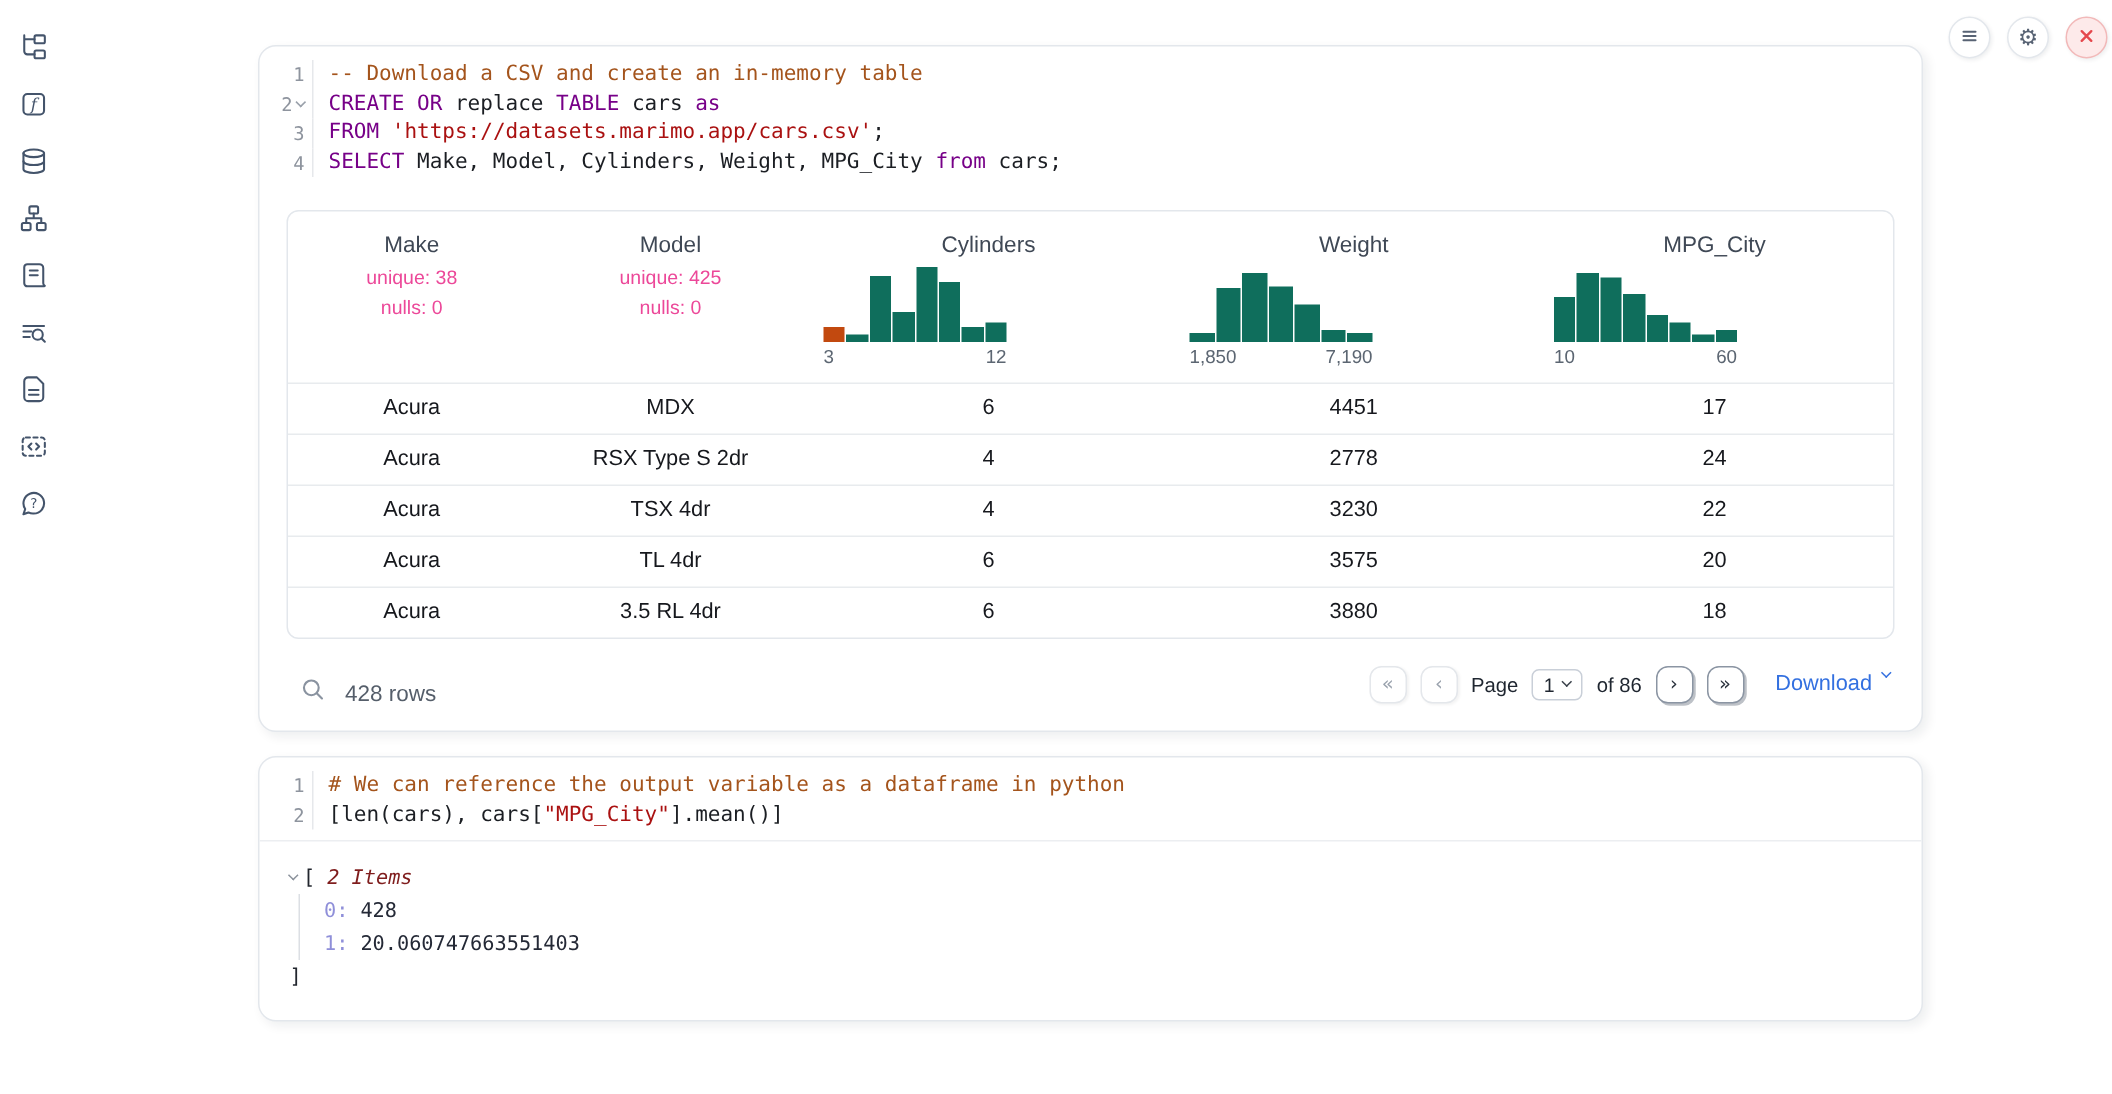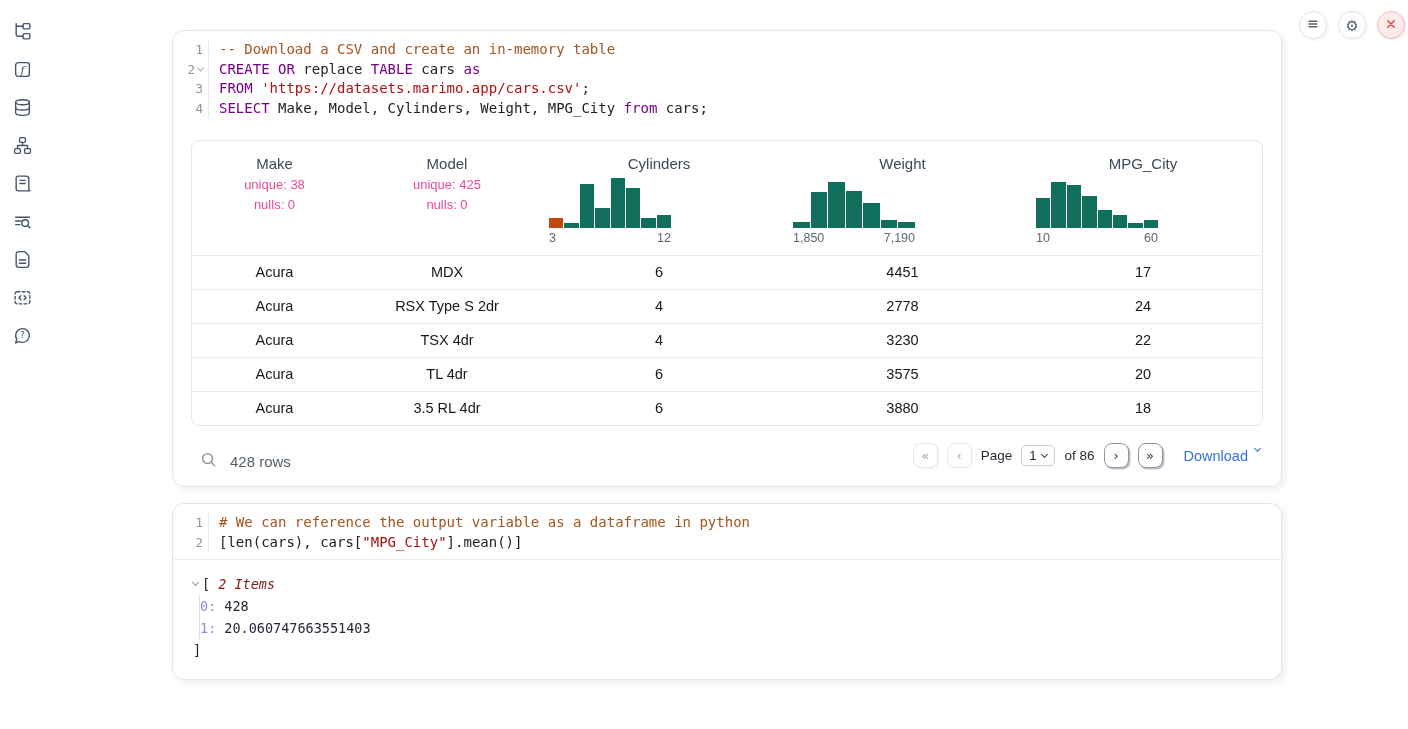--- a/index.html
+++ b/index.html
@@ -90,21 +90,21 @@
         margin-left:12px; cursor:pointer; }
   .dl .chev { margin-top:-2px; }
 
   
   .py-border { border-bottom:1px solid #eceef1; }
   .tree { padding:13px 20px 18px; font-family:"DejaVu Sans Mono", monospace; font-size:13.5px;
           line-height:22px; color:#22262e; }
   .tree-head { display:flex; align-items:center; gap:4px; }
   .tree-chev { color:#8b929c; margin-top:-3px; cursor:pointer; }
   .tree-items-label { color:#7f1d1d; font-style:italic; margin-left:4px; }
-  .tree-children { margin-left:6px; border-left:1px solid #dcdfe4; padding-left:0; }
+  .tree-children { margin-left:6px; border-left:1px solid #dcdfe4; padding-left:16px; }
   .tree-key { color:#8f8fd9; }
   .tree-val { color:#242936; margin-left:8px; }
 </style>
 </head>
 <body>
 
 <nav class="sidebar">
   <button class="side-btn">
       <span><svg width="19" height="19" viewBox="0 0 18 18">
           <path d="M3 1.5v10a2 2 0 0 0 2 2h4.5M3 4h6.5"></path>

